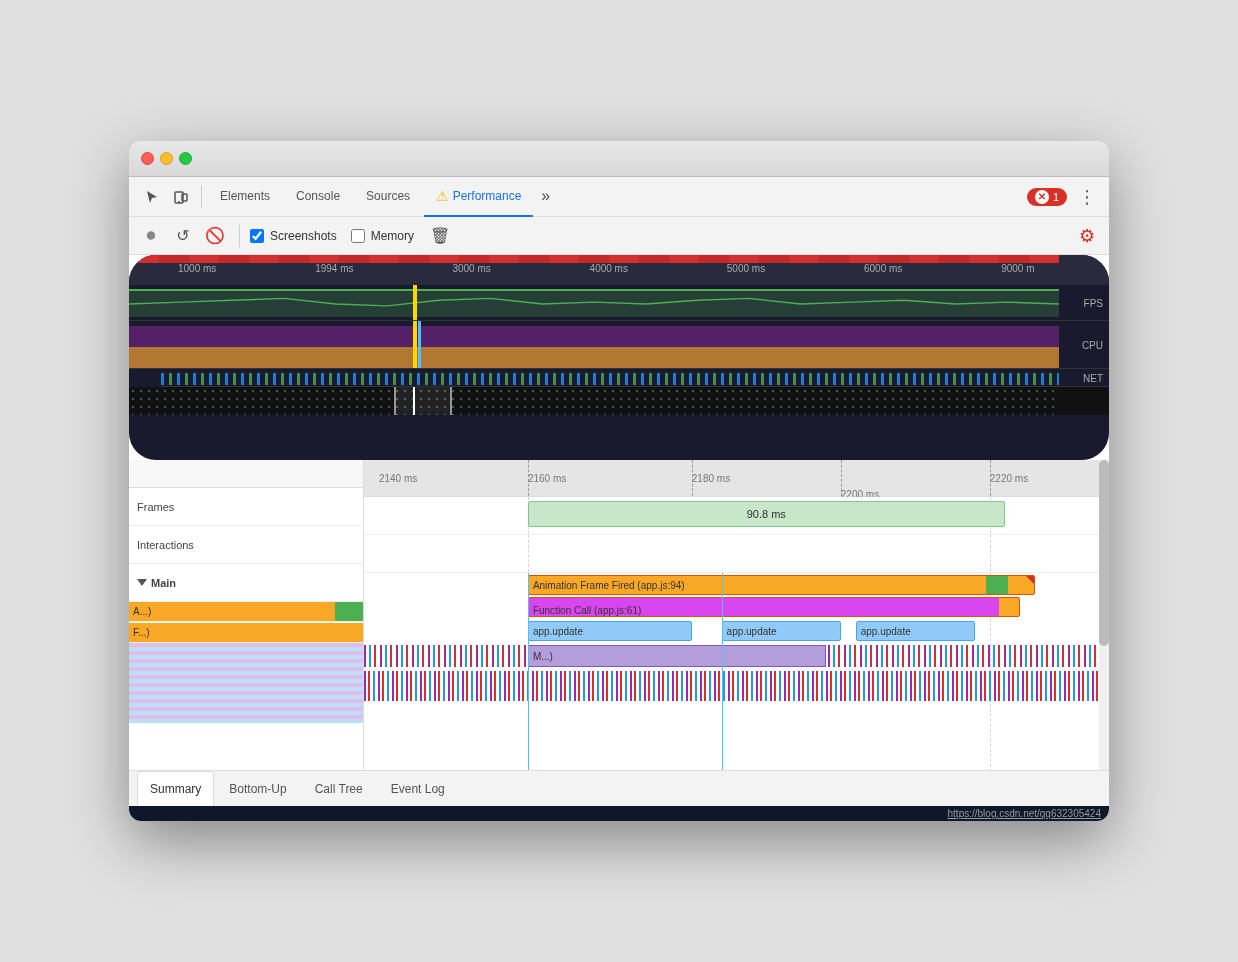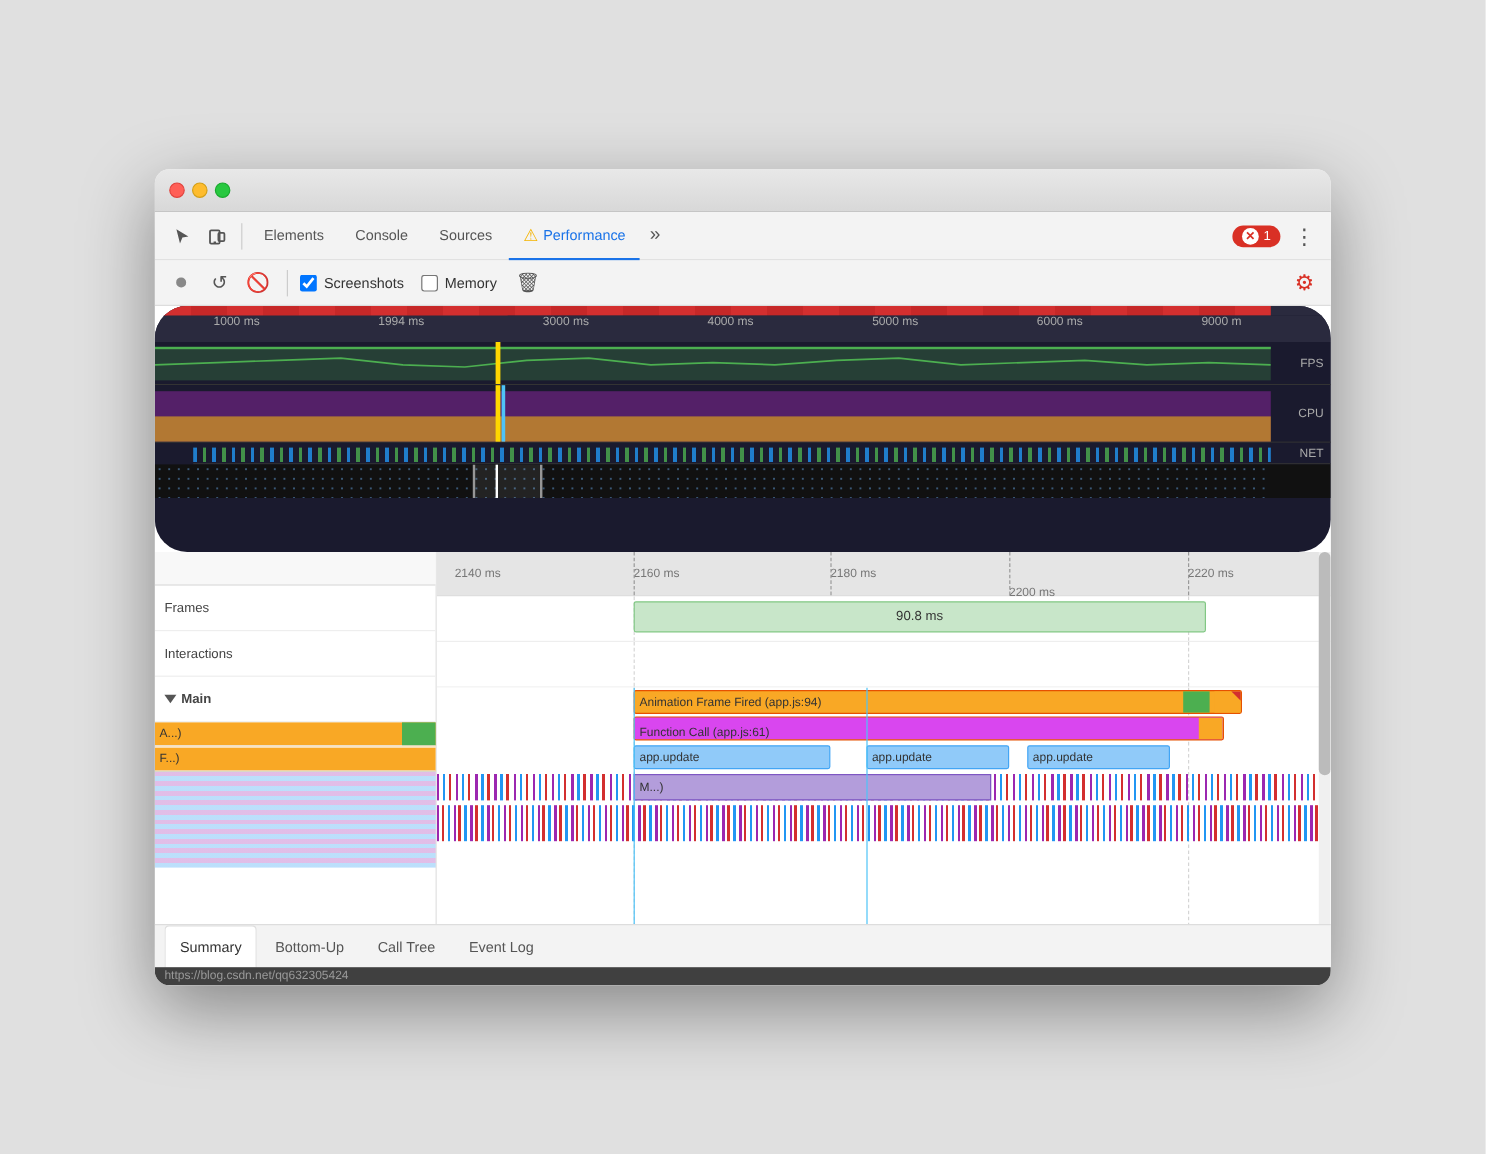--- a/index.html
+++ b/index.html
@@ -450,25 +450,26 @@
       background: repeating-linear-gradient(
         90deg,
         #2196f3 0px, #2196f3 3px,
         transparent 3px, transparent 8px,
         #4caf50 8px, #4caf50 11px,
         transparent 11px, transparent 16px
       );
       opacity: 0.8;
     }
     .bottom-url {
-      text-align: left;
+      text-align: right;
       font-size: 10px;
       color: #999;
       padding: 2px 8px;
-      background: #404040;
+      background: #0f172a;
+      text-decoration: underline;
     }
     .overview-highlight {
       position: absolute;
       top: 0;
       bottom: 0;
       left: 27%;
       width: 6%;
       background: rgba(255,255,255,0.08);
       border-left: 2px solid rgba(200,200,200,0.7);
       border-right: 2px solid rgba(200,200,200,0.7);

